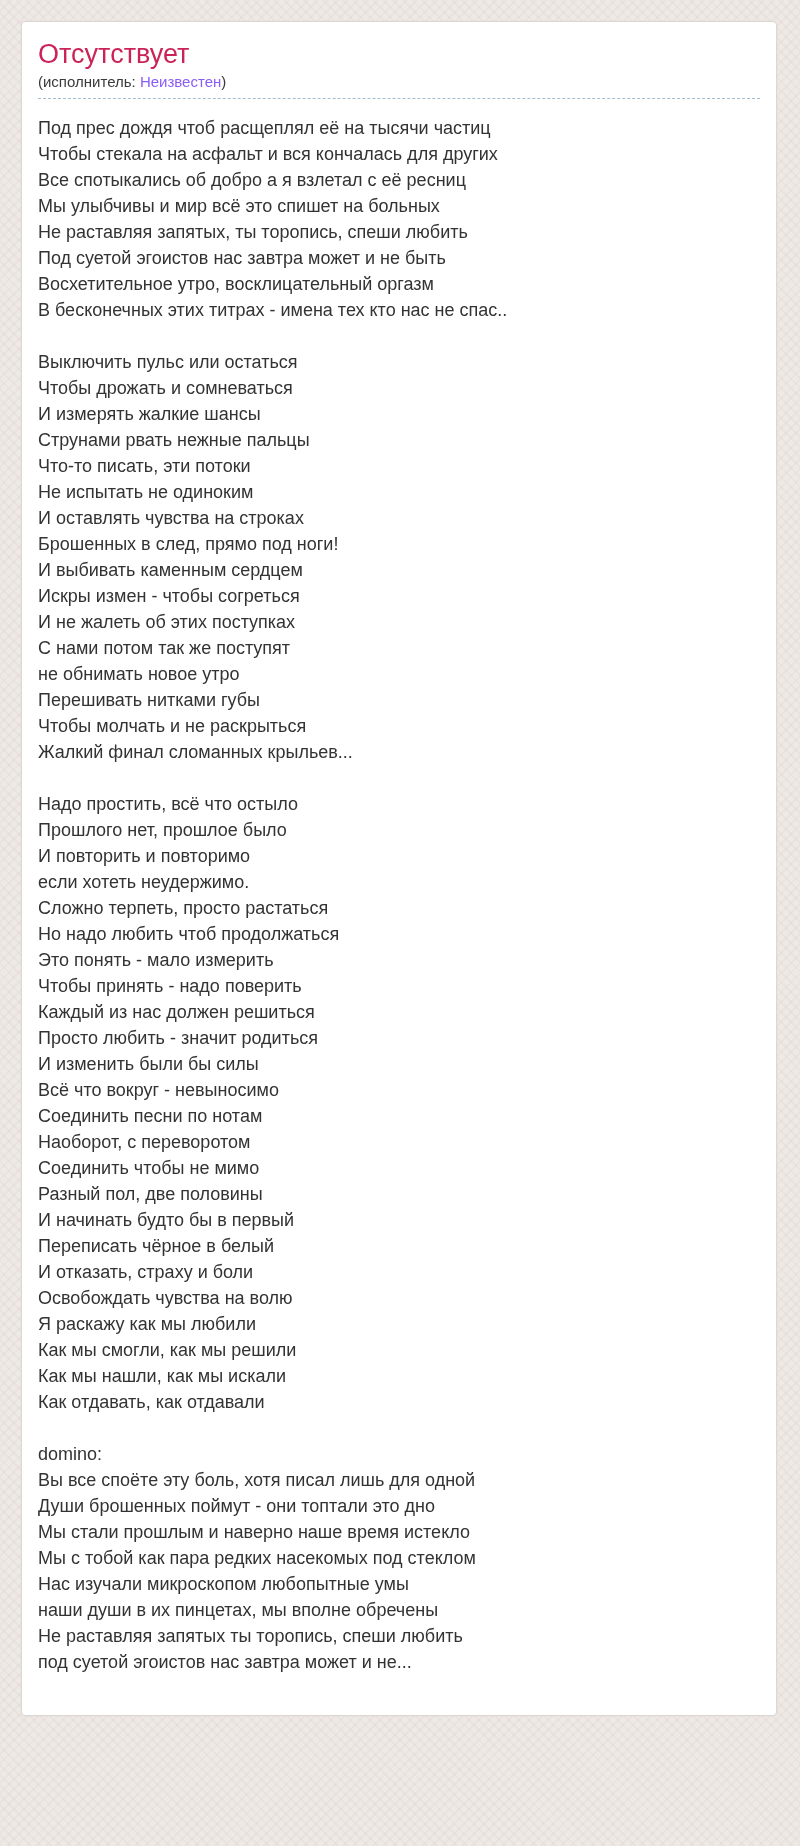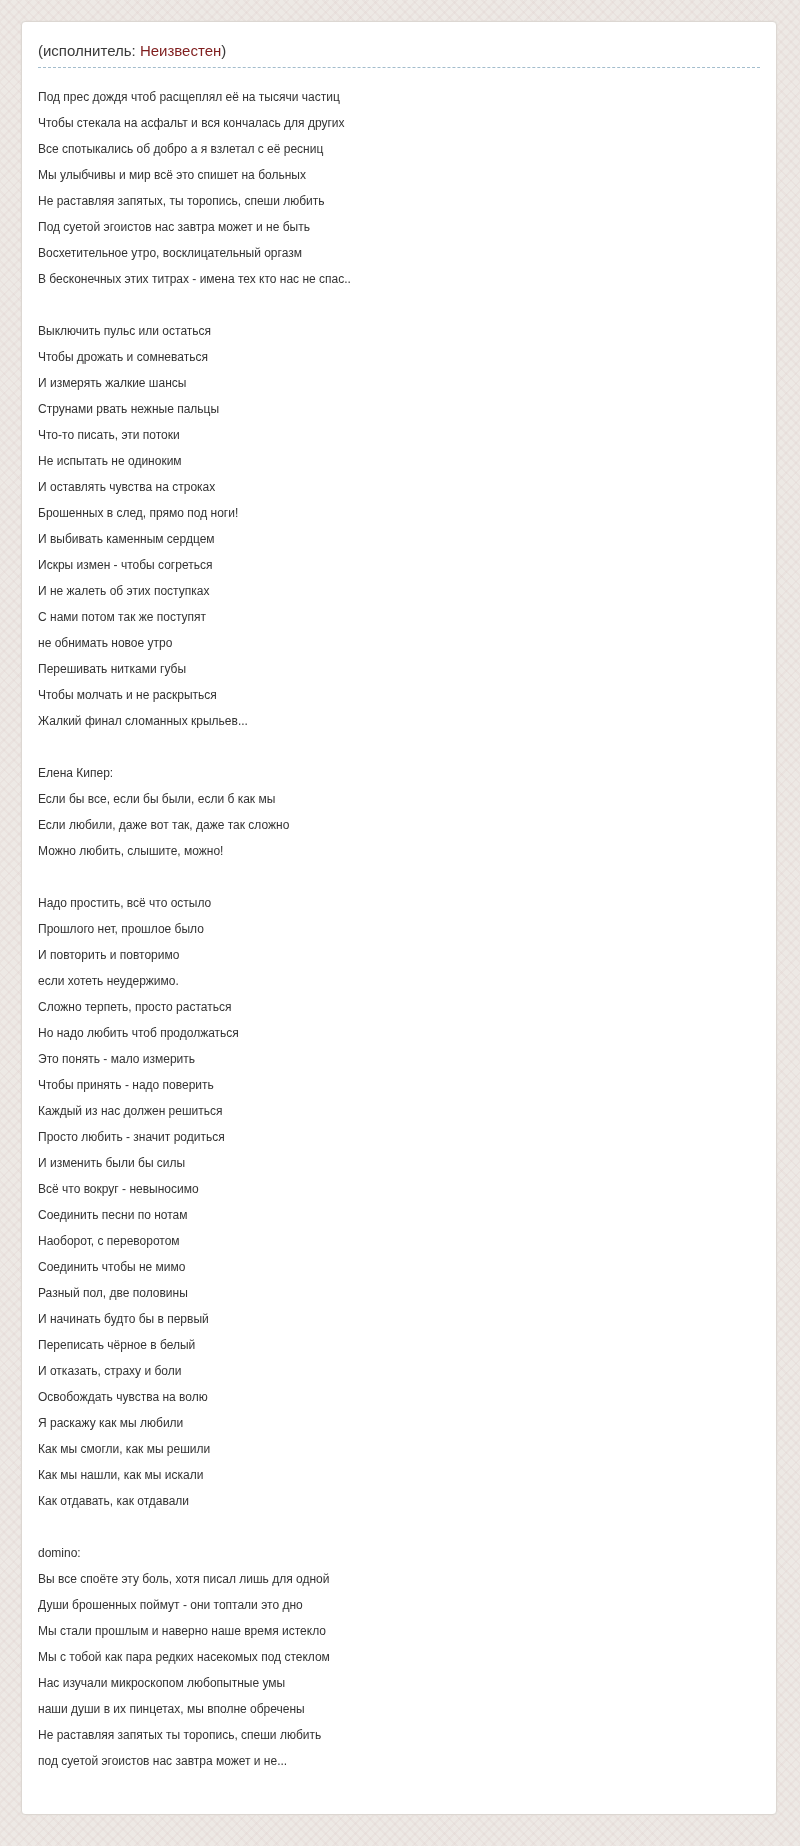--- a/index.html
+++ b/index.html
@@ -32,56 +32,56 @@
     line-height: 1.15;
     color: #cb2358;
   }
   .subtitle {
     margin: 2px 0 0 0;
     font-size: 15px;
     color: #3a3a3a;
     line-height: 1.3;
   }
   .artist-link {
-    color: #7f1d1d;
+    color: #8b5cf6;
     text-decoration: none;
     cursor: pointer;
   }
   .divider {
     border: 0;
     border-bottom: 1px dashed #a3bdcd;
     margin: 6px 0 0 0;
     height: 0;
   }
   .lyrics {
     margin-top: 16px;
-    font-size: 12px;
+    font-size: 18px;
     line-height: 26px;
     color: #333333;
   }
   .stanza {
     margin: 0 0 26px 0;
   }
   .stanza:last-child {
     margin-bottom: 8px;
   }
 </style>
 </head>
 <body>
 
 <div class="card">
 
+  <h1 class="song-title">Отсутствует</h1>
 
   <div class="subtitle">
     <span>(исполнитель: </span><a class="artist-link">Неизвестен</a><span>)</span>
   </div>
 
   <div class="divider"></div>
 
   <div class="lyrics">
       <p class="stanza">Под прес дождя чтоб расщеплял её на тысячи частиц<br>Чтобы стекала на асфальт и вся кончалась для других<br>Все спотыкались об добро а я взлетал с её ресниц<br>Мы улыбчивы и мир всё это спишет на больных<br>Не раставляя запятых, ты торопись, спеши любить<br>Под суетой эгоистов нас завтра может и не быть<br>Восхетительное утро, восклицательный оргазм<br>В бесконечных этих титрах - имена тех кто нас не спас..</p>
       <p class="stanza">Выключить пульс или остаться<br>Чтобы дрожать и сомневаться<br>И измерять жалкие шансы<br>Струнами рвать нежные пальцы<br>Что-то писать, эти потоки<br>Не испытать не одиноким<br>И оставлять чувства на строках<br>Брошенных в след, прямо под ноги!<br>И выбивать каменным сердцем<br>Искры измен - чтобы согреться<br>И не жалеть об этих поступках<br>С нами потом так же поступят<br>не обнимать новое утро<br>Перешивать нитками губы<br>Чтобы молчать и не раскрыться<br>Жалкий финал сломанных крыльев...</p>
-      <p class="stanza">Елена Кипер:<br>Если бы все, если бы были, если б как мы<br>Если любили, даже вот так, даже так сложно<br>Можно любить, слышите, можно!</p>
       <p class="stanza">Надо простить, всё что остыло<br>Прошлого нет, прошлое было<br>И повторить и повторимо<br>если хотеть неудержимо.<br>Сложно терпеть, просто растаться<br>Но надо любить чтоб продолжаться<br>Это понять - мало измерить<br>Чтобы принять - надо поверить<br>Каждый из нас должен решиться<br>Просто любить - значит родиться<br>И изменить были бы силы<br>Всё что вокруг - невыносимо<br>Соединить песни по нотам<br>Наоборот, с переворотом<br>Соединить чтобы не мимо<br>Разный пол, две половины<br>И начинать будто бы в первый<br>Переписать чёрное в белый<br>И отказать, страху и боли<br>Освобождать чувства на волю<br>Я раскажу как мы любили<br>Как мы смогли, как мы решили<br>Как мы нашли, как мы искали<br>Как отдавать, как отдавали</p>
       <p class="stanza">domino:<br>Вы все споёте эту боль, хотя писал лишь для одной<br>Души брошенных поймут - они топтали это дно<br>Мы стали прошлым и наверно наше время истекло<br>Мы с тобой как пара редких насекомых под стеклом<br>Нас изучали микроскопом любопытные умы<br>наши души в их пинцетах, мы вполне обречены<br>Не раставляя запятых ты торопись, спеши любить<br>под суетой эгоистов нас завтра может и не...</p>
     </div>
 
 </div>
 
 </body></html>

